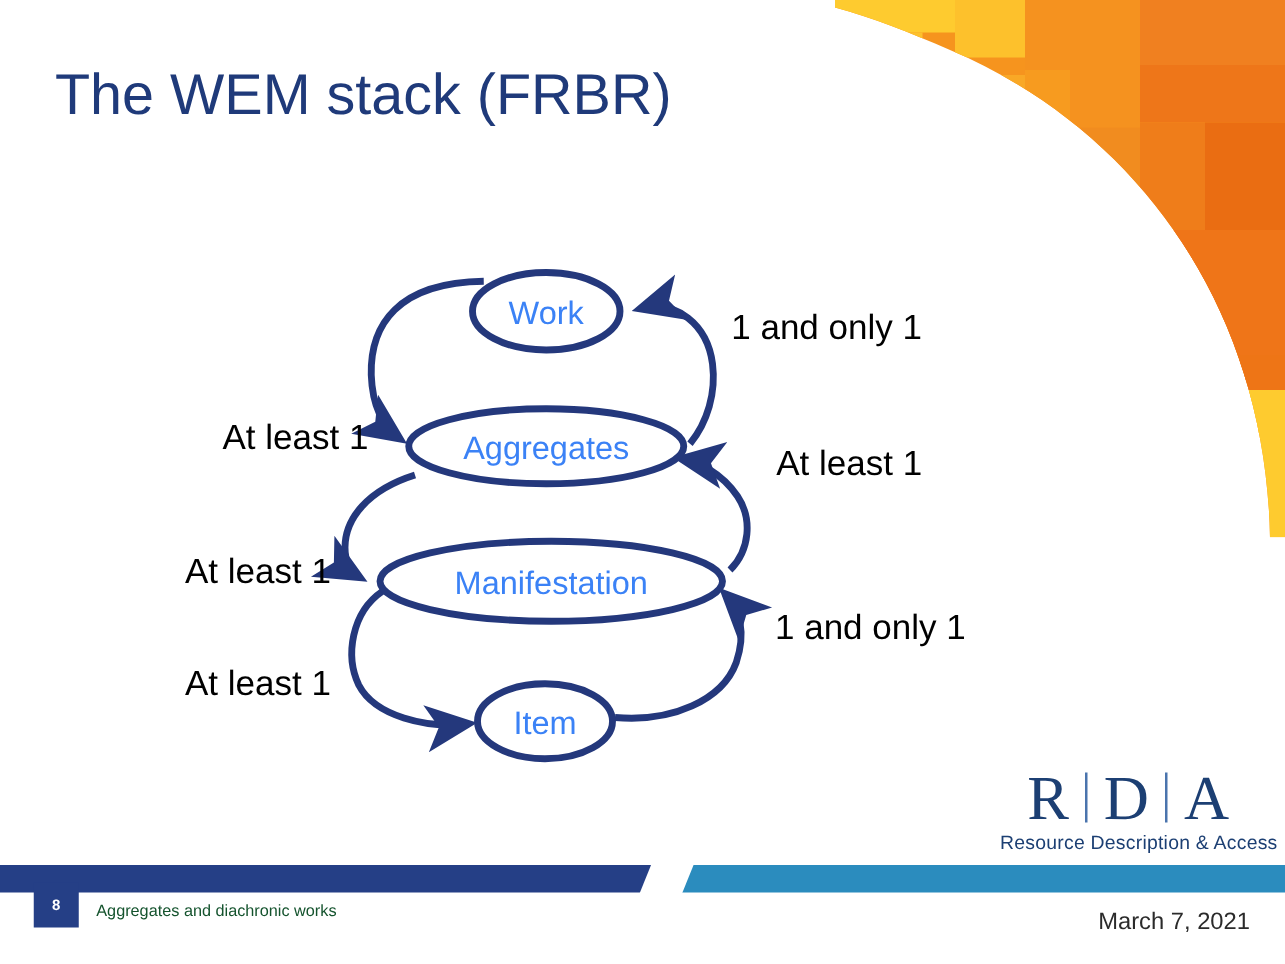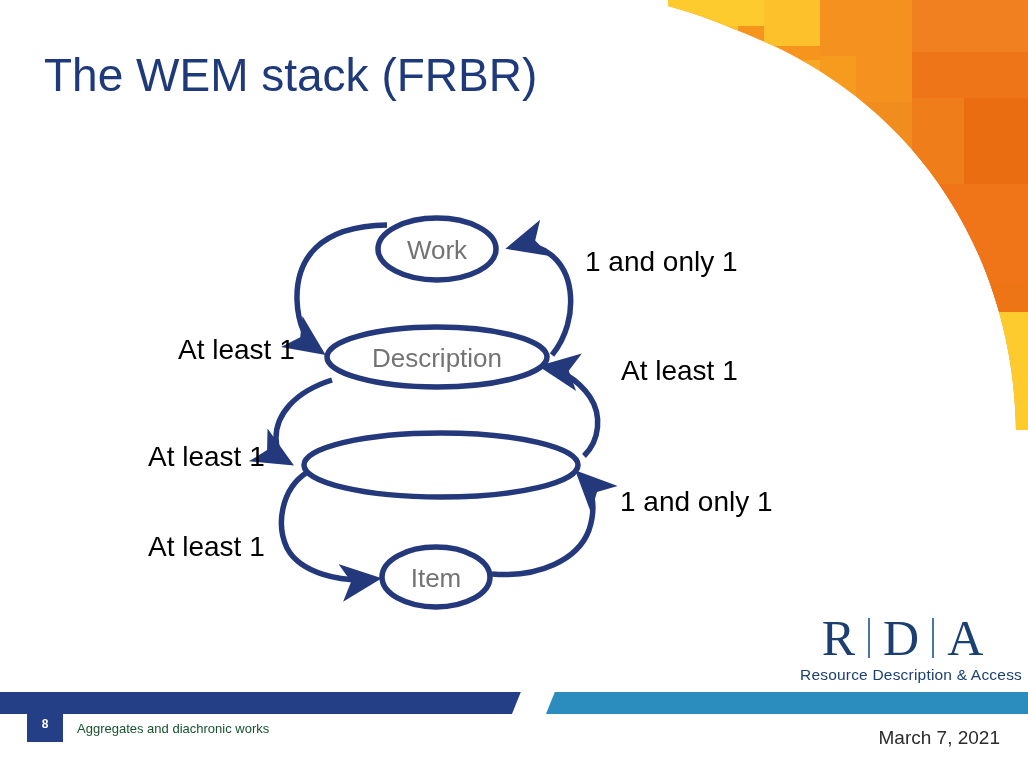--- a/index.html
+++ b/index.html
@@ -44,21 +44,21 @@
   
   #diagram {
     position: absolute;
     left: 0;
     top: 0;
     width: 1028px;
     height: 700px;
   }
   .node-label {
     position: absolute;
-    color: #737373;
+    color: #3b82f6;
     font-size: 26px;
     white-space: nowrap;
     text-align: center;
     line-height: 1;
   }
   .card-label {
     position: absolute;
     color: #000000;
     font-size: 28px;
     white-space: nowrap;
@@ -220,21 +220,22 @@
       <path d="M492,574 C538,578 578,560 589,530 C597,506 592,487 580,475" fill="none" stroke="#24387c" stroke-width="5.5" marker-end="url(#ah)"></path>
 
       <ellipse cx="437" cy="249" rx="59" ry="31" fill="#ffffff" stroke="#24387c" stroke-width="5.5"></ellipse>
       <ellipse cx="437" cy="357" rx="110" ry="30" fill="#ffffff" stroke="#24387c" stroke-width="5.5"></ellipse>
       <ellipse cx="441" cy="465" rx="137" ry="32" fill="#ffffff" stroke="#24387c" stroke-width="5.5"></ellipse>
       <ellipse cx="436" cy="577" rx="54" ry="30" fill="#ffffff" stroke="#24387c" stroke-width="5.5"></ellipse>
     </svg>
 
     
     <div class="node-label" style="left:337px; top:237px; width:200px;">Work</div>
-    <div class="node-label" style="left:337px; top:345px; width:200px;">Description</div>
+    <div class="node-label" style="left:337px; top:345px; width:200px;">Aggregates</div>
+    <div class="node-label" style="left:341px; top:453px; width:200px;">Manifestation</div>
     <div class="node-label" style="left:336px; top:565px; width:200px;">Item</div>
 
     
     <div class="card-label" style="left:585px; top:248px;">1 and only 1</div>
     <div class="card-label" style="left:178px; top:336px;">At least 1</div>
     <div class="card-label" style="left:621px; top:357px;">At least 1</div>
     <div class="card-label" style="left:148px; top:443px;">At least 1</div>
     <div class="card-label" style="left:620px; top:488px;">1 and only 1</div>
     <div class="card-label" style="left:148px; top:533px;">At least 1</div>
   </div>

